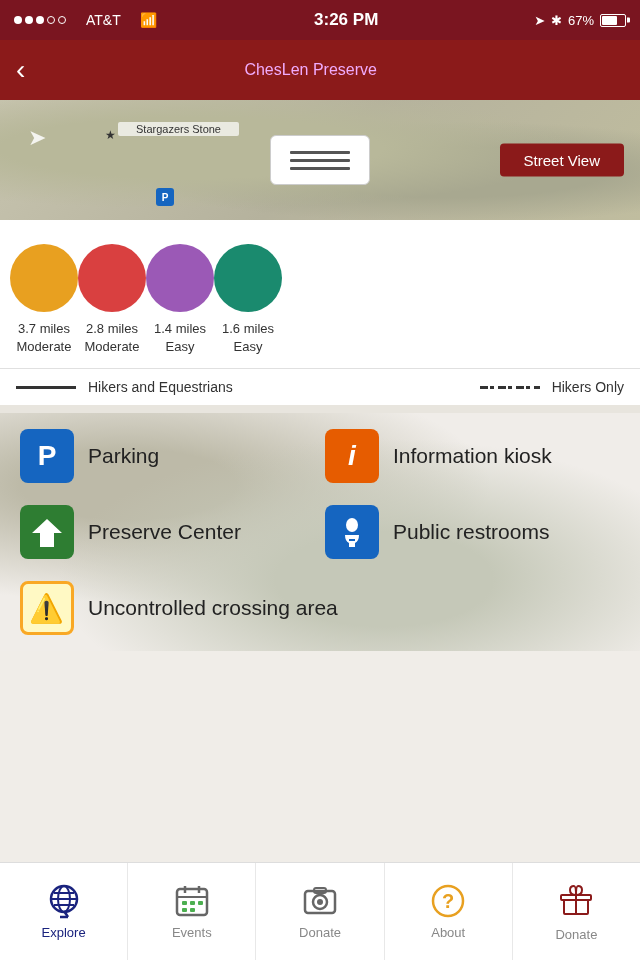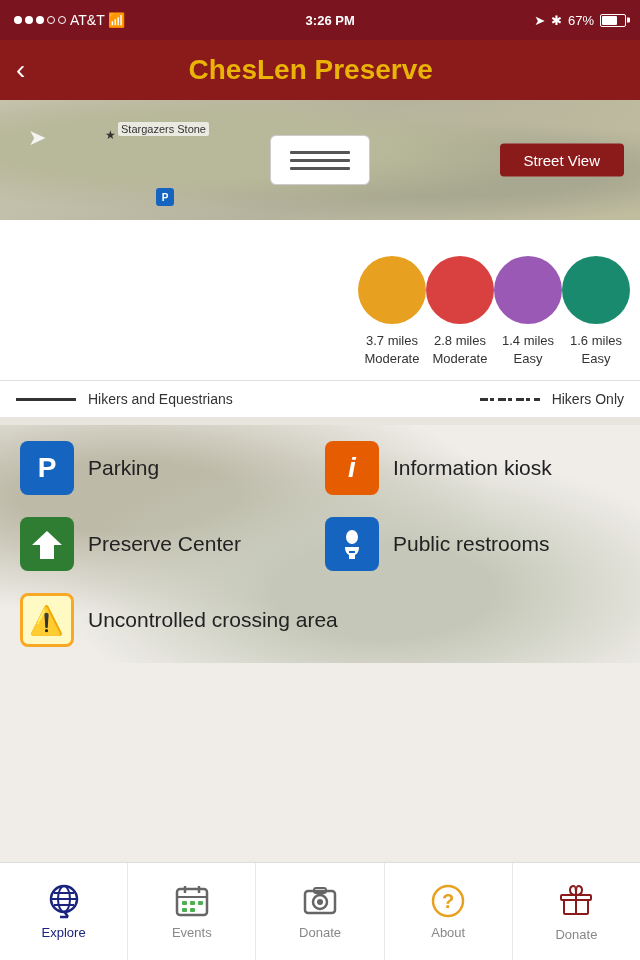--- a/index.html
+++ b/index.html
@@ -10,25 +10,25 @@
       background: #7a1520;
       height: 40px;
       display: flex;
       align-items: center;
       justify-content: space-between;
       padding: 0 14px;
       color: white;
       font-size: 14px;
       font-weight: 500;
     }
-    .status-left { display: flex; align-items: center; gap: 4px; }
+    .status-left { display: flex; align-items: center; gap: 20px; }
     .status-dots { display: flex; gap: 3px; }
     .dot { width: 8px; height: 8px; border-radius: 50%; background: white; }
     .dot.empty { background: transparent; border: 1.5px solid white; }
-    .status-center { font-size: 13px; font-weight: 600; }
+    .status-center { font-size: 17px; font-weight: 600; }
     .status-right { display: flex; align-items: center; gap: 6px; font-size: 13px; }
     .battery-icon { width: 26px; height: 13px; border: 1.5px solid white; border-radius: 2px; position: relative; display: inline-flex; align-items: center; padding: 1px; }
     .battery-icon::after { content: ''; width: 3px; height: 5px; background: white; position: absolute; right: -5px; top: 50%; transform: translateY(-50%); border-radius: 0 1px 1px 0; }
     .battery-fill { width: 67%; height: 100%; background: white; border-radius: 1px; }
 
     
     .header {
       background: #8b1a1a;
       height: 60px;
       display: flex;
@@ -37,23 +37,23 @@
       position: relative;
     }
     .back-btn {
       color: white;
       font-size: 28px;
       cursor: pointer;
       margin-right: 10px;
       line-height: 1;
     }
     .header-title {
-      color: #eab308;
-      font-size: 28px;
-      font-weight: 700;
+      color: #f0abfc;
+      font-size: 16px;
+      font-weight: 400;
       flex: 1;
       text-align: center;
       margin-right: 38px;
     }
 
     
     .map-area {
       height: 120px;
       background: #c8c5b0;
       position: relative;
@@ -68,21 +68,21 @@
         linear-gradient(135deg, #c8c5b0 0%, #b5b29d 50%, #c0bd9f 100%);
     }
     .map-label {
       position: absolute;
       top: 22px;
       left: 118px;
       font-size: 11px;
       color: #333;
       font-weight: 500;
       background: rgba(255,255,255,0.7);
-      padding: 1px 3px;
+      padding: 1px 18px;
       border-radius: 2px;
     }
     .map-star {
       position: absolute;
       top: 28px;
       left: 105px;
       color: #333;
       font-size: 12px;
     }
     .parking-badge {
@@ -138,23 +138,23 @@
       padding: 8px 24px;
       border-radius: 4px;
       cursor: pointer;
       border: none;
       white-space: nowrap;
     }
 
     
     .trail-circles {
       background: white;
-      padding: 36px 10px 12px;
-      display: flex;
-      justify-content: flex-end;
+      padding: 24px 10px 12px;
+      display: flex;
+      justify-content: flex-start;
       align-items: flex-start;
       border-bottom: 1px solid #e0e0e0;
     }
     .trail-item {
       display: flex;
       flex-direction: column;
       align-items: center;
       gap: 8px;
       cursor: pointer;
     }

